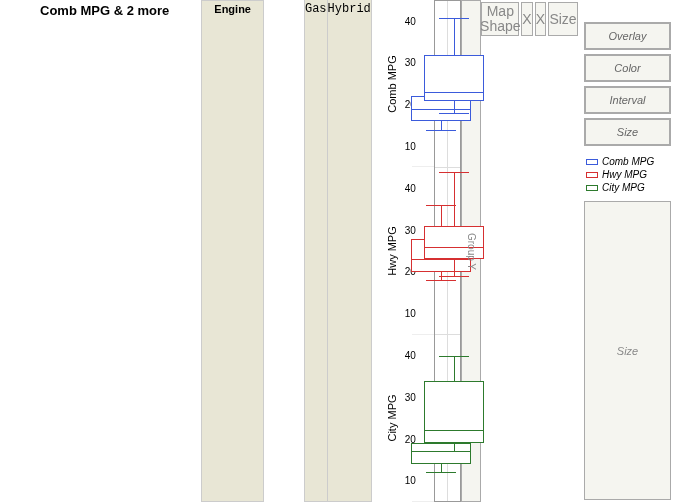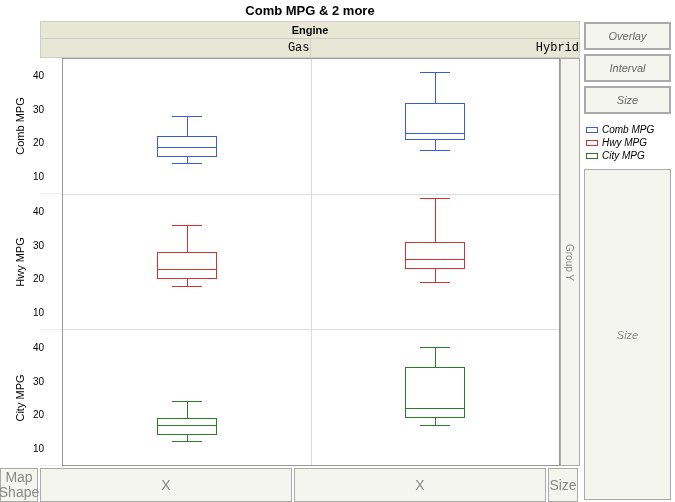--- a/index.html
+++ b/index.html
@@ -11,37 +11,37 @@
     height: 502px;
     position: relative;
   }
   .container {
     display: flex;
     width: 675px;
     height: 502px;
   }
   .left-panel {
     display: flex;
-    flex-direction: column;
+    flex-direction: row;
     flex: 1;
   }
   .title {
     text-align: center;
     font-weight: bold;
     font-size: 13px;
     padding: 3px 0;
     margin-left: 40px;
   }
   .engine-header {
     background: #e8e6d5;
     text-align: center;
     font-weight: bold;
     font-size: 11px;
-    padding: 2px 0;
-    margin-left: 40px;
+    padding: 2px 12px;
+    margin-left: 32px;
     border: 1px solid #ccc;
   }
   .col-headers {
     display: flex;
     margin-left: 40px;
     background: #e8e6d5;
     border-left: 1px solid #ccc;
     border-right: 1px solid #ccc;
     border-bottom: 1px solid #ccc;
   }
@@ -357,20 +357,21 @@
         <span>Shape</span>
       </div>
       <div class="drop-zone x-zone">X</div>
       <div class="drop-zone x-zone">X</div>
       <div class="drop-zone freq-zone">Size</div>
     </div>
   </div>
 
   <div class="right-panel">
     <div class="right-btn">Overlay</div>
+    <div class="right-btn">Color</div>
     <div class="right-btn">Interval</div>
     <div class="right-btn">Size</div>
     <div class="legend">
       <div class="legend-item">
           <span class="legend-sym blue"></span>
           <span>Comb MPG</span>
         </div>
       <div class="legend-item">
           <span class="legend-sym red"></span>
           <span>Hwy MPG</span>

